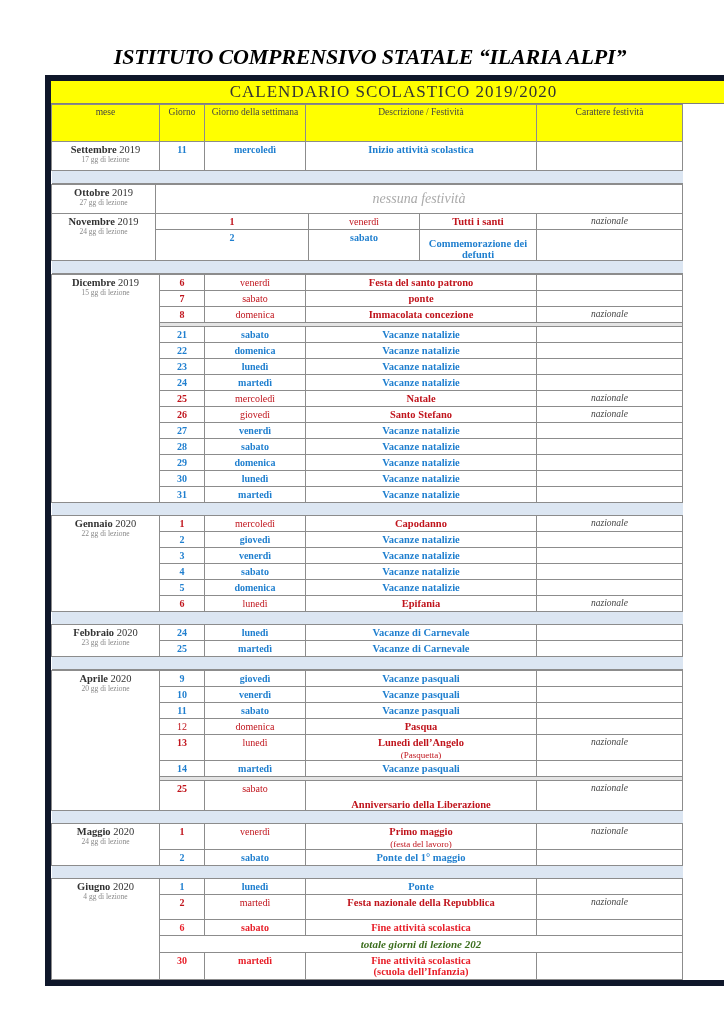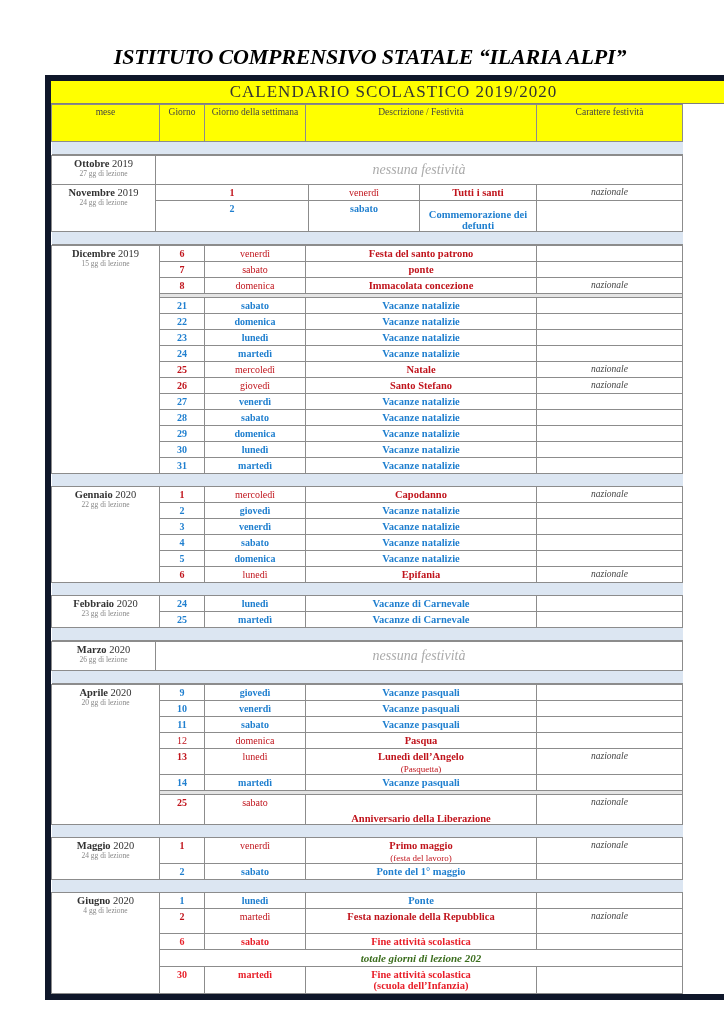--- a/index.html
+++ b/index.html
@@ -48,20 +48,30 @@
     </colgroup>
     <tbody>
         <tr>
       <th>mese</th>
       <th>Giorno</th>
       <th>Giorno della settimana</th>
       <th>Descrizione / Festività</th>
       <th>Carattere festività</th>
     </tr>
 
+    <tr class="r" style="height:29px">
+      <td class="month">
+        <div class="name"><b>Settembre</b> <span>2019</span></div>
+        <div class="lez"><span>17</span> <span>gg di lezione</span></div>
+      </td>
+      <td class="day blue">11</td>
+      <td class="wd blue">mercoledì</td>
+      <td class="desc blue">Inizio attività scolastica</td>
+      <td class="nat"></td>
+    </tr>
     <tr class="sep">
           <td colspan="5"></td>
         </tr>
   </tbody>
     </table>
 
   <table>
     <colgroup>
       <col style="width:104px">
         <col style="width:153px">
@@ -263,38 +273,20 @@
       <td class="wd blue">martedì</td>
       <td class="desc blue">Vacanze di Carnevale</td>
       <td class="nat"></td>
     </tr>
     <tr class="sep">
           <td colspan="5"></td>
         </tr>
   </tbody>
     </table>
 
-  <table>
-    <colgroup>
-        <col style="width:104px">
-        <col style="width:527px">
-      </colgroup>
-    <tbody>
-        <tr style="height:29px">
-      <td class="month">
-        <div class="name"><b>Marzo</b> <span>2020</span></div>
-        <div class="lez"><span>26</span> <span>gg di lezione</span></div>
-      </td>
-      <td class="none">nessuna festività</td>
-    </tr>
-    <tr class="sep">
-          <td colspan="2"></td>
-        </tr>
-  </tbody>
-    </table>
 
   <table>
     <colgroup>
       <col style="width:108px">
         <col style="width:45px">
         <col style="width:101px">
         <col style="width:231px">
         <col style="width:146px">
     </colgroup>
 

